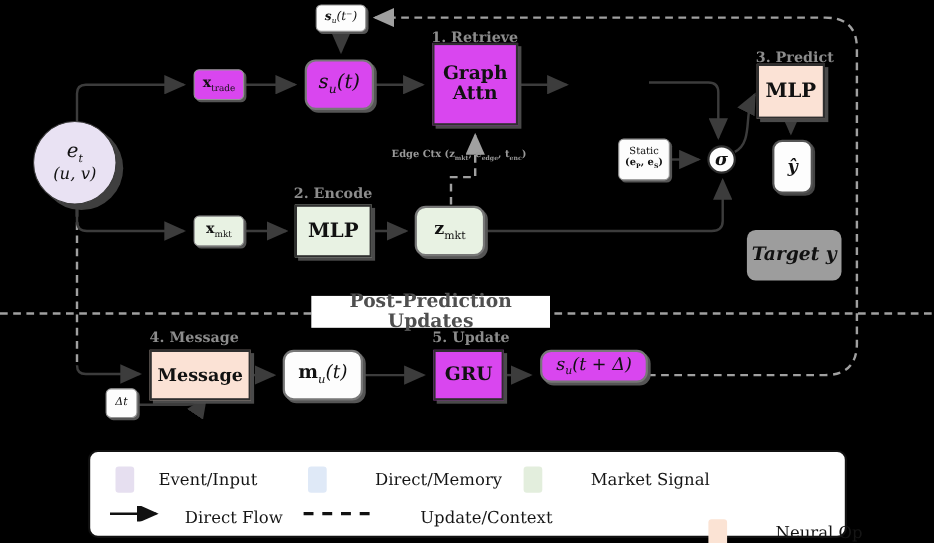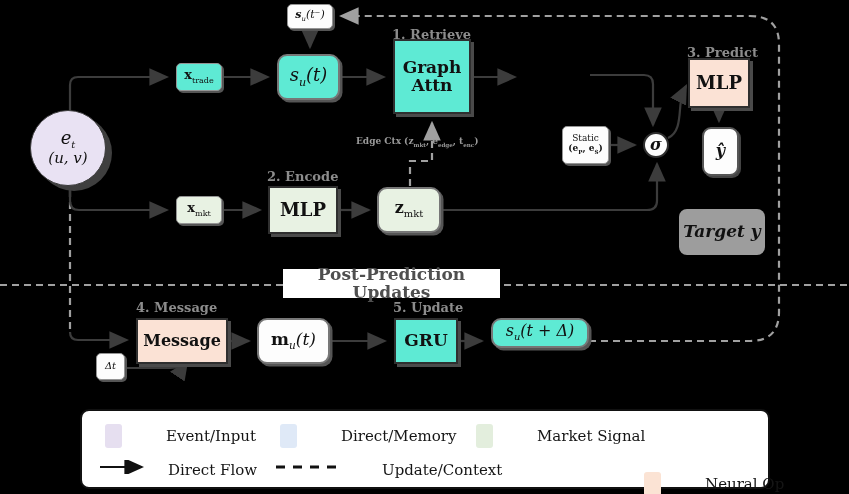--- a/index.html
+++ b/index.html
@@ -4,21 +4,21 @@
 <style>
   html,body{margin:0;padding:0;background:#000;}
   #canvas{position:relative;width:849px;height:494px;background:#000;overflow:hidden;
           font-family:"DejaVu Serif","Liberation Serif",serif;color:#111;}
   #flows{position:absolute;left:0;top:0;z-index:1;pointer-events:none;}
   .node{position:absolute;z-index:2;display:flex;align-items:center;justify-content:center;
         box-sizing:border-box;text-align:center;line-height:1.05;}
   .rect{border:2px solid #2f2f2f;box-shadow:3px 3px 0 #4a4a4a;}
   .pill{border:2px solid #777;border-radius:10px;box-shadow:2.5px 2.5px 0 #555;}
   .chip{border:1.5px solid #949494;border-radius:5px;box-shadow:2px 2px 0 #555;justify-content:center;}
-  .blue{background:#5eead4;} .green{background:#e8f2e3;} .salmon{background:#fbe2d5;}
+  .blue{background:#d946ef;} .green{background:#e8f2e3;} .salmon{background:#fbe2d5;}
   .white{background:#fdfdfd;} .lav{background:#e9e2f3;}
   .b{font-weight:bold;} .it{font-style:italic;}
   sub{font-size:0.62em;}
   .steplabel{position:absolute;z-index:2;font-weight:bold;font-size:13px;color:#8c8c8c;white-space:nowrap;}
   .circle{border-radius:50%;}
   .small-math{font-size:11px;}
   .legend-label{font-size:15px;color:#151515;white-space:nowrap;}
 </style>
 </head>
 <body>
@@ -157,21 +157,21 @@
   <div class="node rect blue" style="left:394px;top:318px;width:64px;height:46px;font-size:17px;">
     <span class="b">GRU</span>
   </div>
 
   <div class="node pill blue" style="left:491px;top:318px;width:98px;height:30px;font-size:16px;">
     <span class="it"><span>s</span><sub>u</sub><span>(t + Δ)</span></span>
   </div>
 
   <div style="position:absolute;left:80px;top:409px;width:690px;height:80px;background:#fff;border:2px solid #111;border-radius:9px;z-index:2;box-sizing:border-box;">
 
-    <div style="position:absolute;left:23px;top:13px;display:flex;align-items:center;gap:44px;">
+    <div style="position:absolute;left:23px;top:13px;display:flex;align-items:center;gap:22px;">
       <span style="width: 17px; height: 24px; border-radius: 3px; display: inline-block; background-color: rgb(230, 223, 240);"></span>
       <span class="legend-label">Event/Input</span>
     </div>
     <div style="position:absolute;left:198px;top:13px;display:flex;align-items:center;gap:44px;">
       <span style="width: 17px; height: 24px; border-radius: 3px; display: inline-block; background-color: rgb(223, 233, 247);"></span>
       <span class="legend-label">Direct/Memory</span>
     </div>
     <div style="position:absolute;left:394px;top:13px;display:flex;align-items:center;gap:44px;">
       <span style="width: 17px; height: 24px; border-radius: 3px; display: inline-block; background-color: rgb(227, 238, 221);"></span>
       <span class="legend-label">Market Signal</span>

